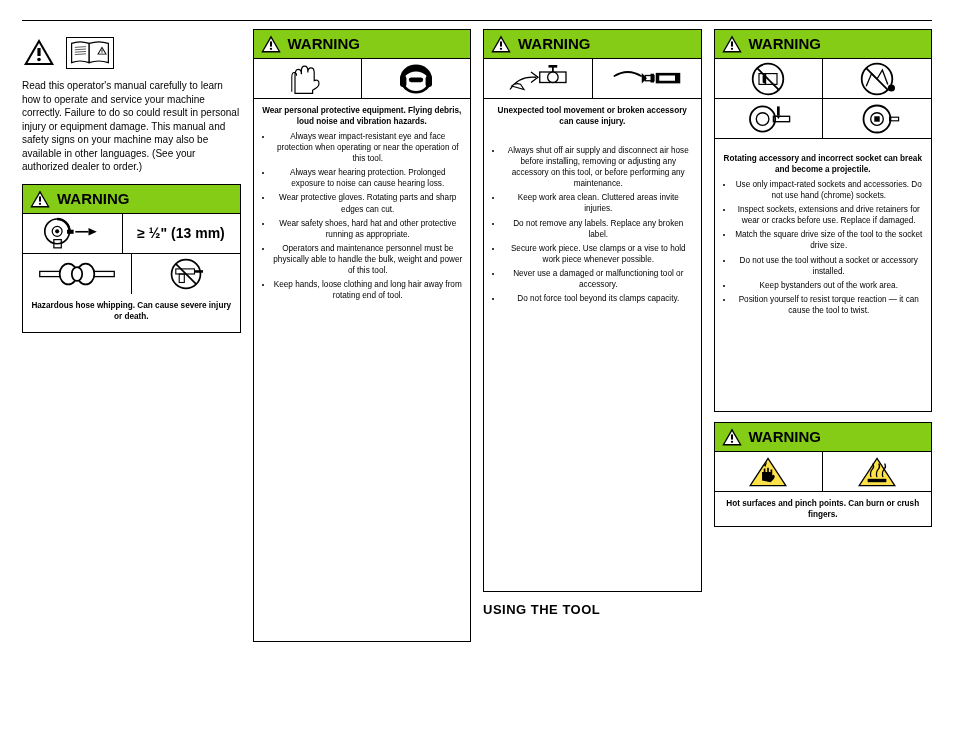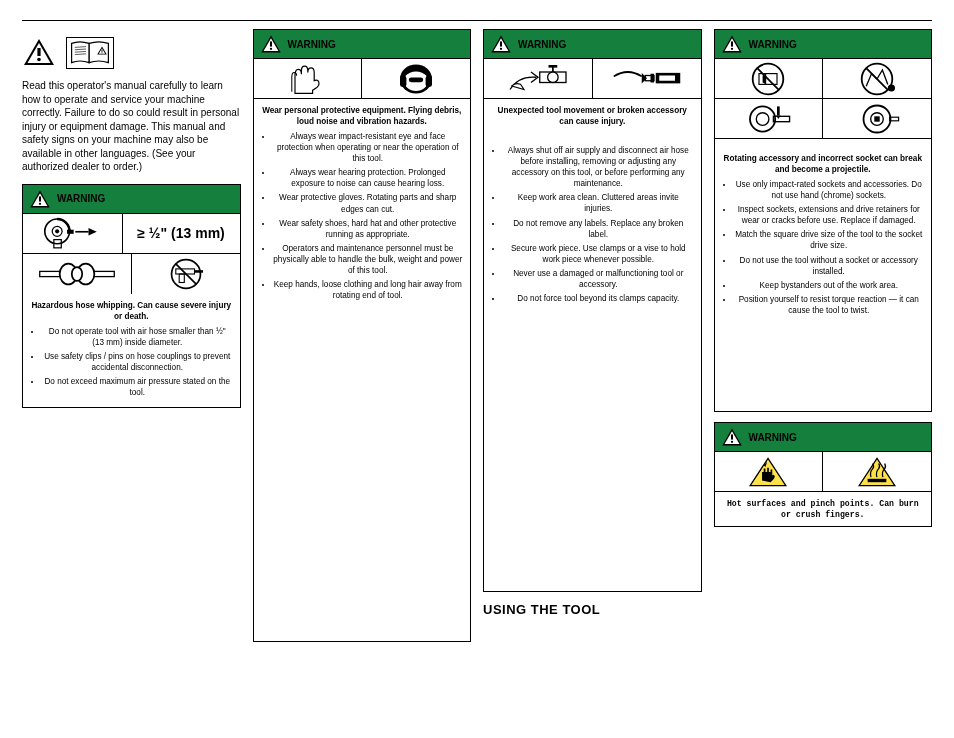--- a/index.html
+++ b/index.html
@@ -41,27 +41,27 @@
     margin-top: 8px;
   }
   .intro-text {
     font-size: 10px;
     line-height: 1.35;
   }
   .warn-box {
     border: 1.5px solid #000;
   }
   .warn-header {
-    background: #15803d;
+    background: #84cc16;
     padding: 4px 6px;
     display: flex;
     align-items: center;
     gap: 6px;
     font-weight: bold;
-    font-size: 10px;
+    font-size: 15px;
     border-bottom: 1.5px solid #000;
   }
   .icon-tri {
     width: 22px;
     height: 20px;
     display: inline-block;
   }
   .icon-row {
     display: flex;
   }
@@ -185,25 +185,20 @@
               <circle cx="30" cy="20" r="17" fill="none" stroke="#000" stroke-width="2"></circle>
               <line x1="18" y1="8" x2="42" y2="32" stroke="#000" stroke-width="2"></line>
               <rect x="18" y="14" width="22" height="6" fill="none" stroke="#000" stroke-width="1.3"></rect>
               <rect x="40" y="15.5" width="10" height="3" fill="#000"></rect>
               <rect x="22" y="20" width="6" height="10" fill="none" stroke="#000" stroke-width="1.3"></rect>
             </svg>
           </div>
         </div>
         <div class="warn-body">
           <div style="font-weight:bold; margin-bottom:4px;">Hazardous hose whipping. Can cause severe injury or death.</div>
-          <ul>
-            <li>Do not operate tool with air hose smaller than ½" (13 mm) inside diameter.</li>
-            <li>Use safety clips / pins on hose couplings to prevent accidental disconnection.</li>
-            <li>Do not exceed maximum air pressure stated on the tool.</li>
-          </ul>
         </div>
       </div>
 
     </div>
 
     <div class="col">
       <div class="warn-box">
         <div class="warn-header">
           <span>
             <svg class="svgicon icon-tri" viewBox="0 0 34 30">
@@ -385,19 +380,19 @@
             <svg class="svgicon yellow-tri" width="50" height="34" viewBox="0 0 50 40">
               <polygon points="25,4 46,36 4,36" fill="#ffe14a" stroke="#000" stroke-width="1.5"></polygon>
               <rect x="14" y="28" width="22" height="4" fill="#000"></rect>
               <path d="M18 26 Q16 20 20 16 Q22 14 20 10" fill="none" stroke="#000" stroke-width="1.5"></path>
               <path d="M25 26 Q23 20 27 16 Q29 14 27 10" fill="none" stroke="#000" stroke-width="1.5"></path>
               <path d="M32 26 Q30 20 34 16 Q36 14 34 10" fill="none" stroke="#000" stroke-width="1.5"></path>
             </svg>
           </div>
         </div>
         <div class="warn-body">
-          <div style="font-weight:bold; font-family:Liberation Mono, monospace;">Hot surfaces and pinch points. Can burn or crush fingers.</div>
+          <div style="font-weight:bold; ">Hot surfaces and pinch points. Can burn or crush fingers.</div>
         </div>
       </div>
     </div>
 
   </div>
 </div>
 
 </body></html>

